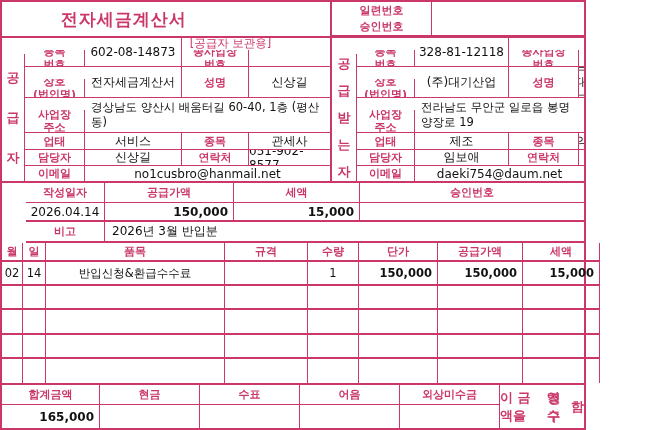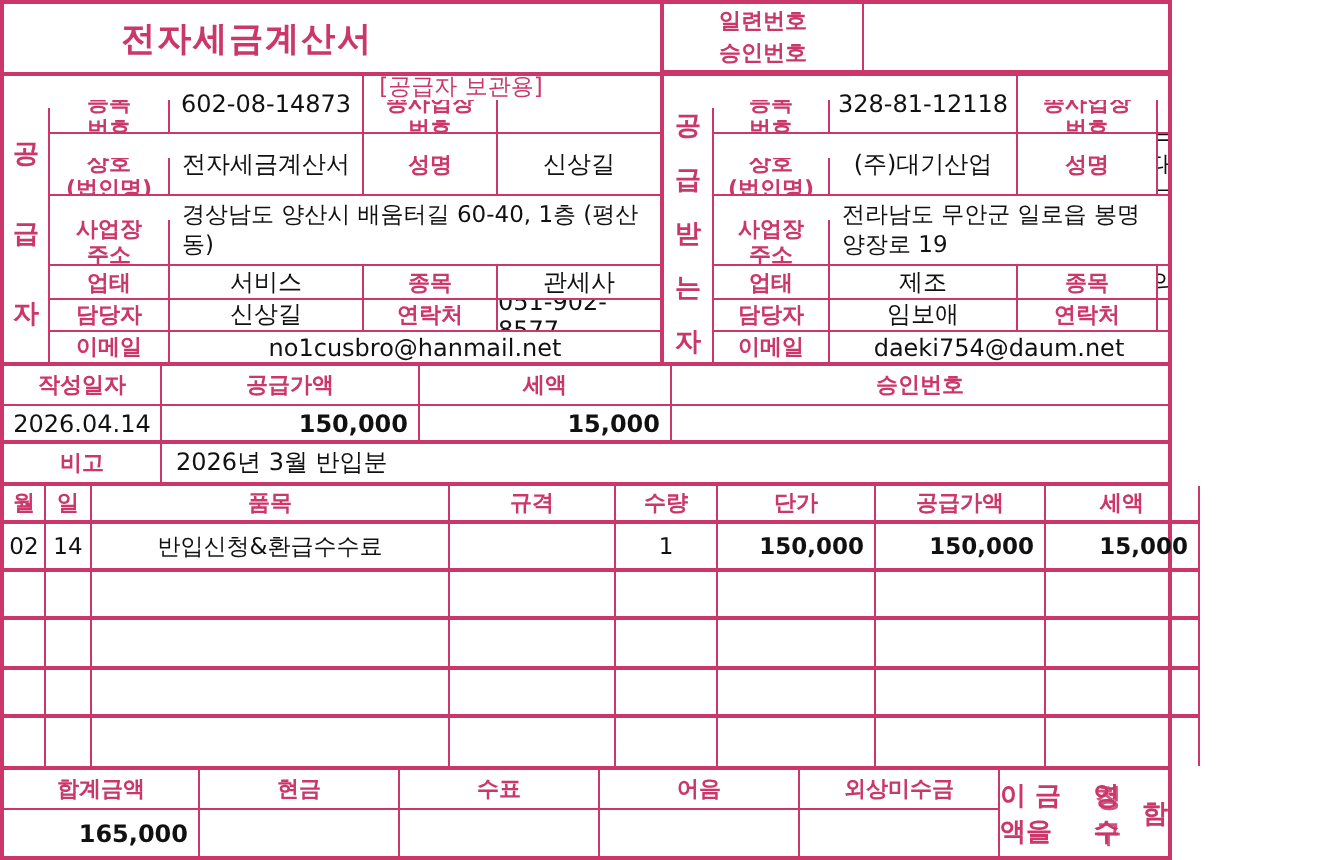--- a/index.html
+++ b/index.html
@@ -44,21 +44,21 @@
     display:flex; align-items:center; justify-content:center;
     color:var(--acc); font-weight:bold; font-size:13px;
     word-break:break-all; text-align:center; padding:2px 4px;margin-top:16px; }
   .v3 { line-height:40px; }
   .v5 { line-height:27px; }
   .span3 { grid-column:span 3; }
   .addr { line-height:1.3; font-size:11.5px; padding:1px 4px 1px 6px; justify-content:flex-start; text-align:left; }
 
   
   .sec3 { display:grid; height:60px; border-bottom:2px solid var(--acc);
-    grid-template-columns:79px 129px 126px 1fr; grid-template-rows:20px 19px 1fr; }
+    grid-template-columns:79px 129px 126px 1fr; grid-template-rows:20px 19px 1fr;margin-left:24px; }
 
   
   .sec4 { display:grid; height:142px; border-bottom:2px solid var(--acc);
     grid-template-columns:21px 23px 179px 83px 51px 79px 85px 77px 1fr;
     grid-template-rows:19px repeat(5, 1fr); }
   .sec4 .val { font-size:11.5px; }
 
   
   .sec5 { display:grid; height:43px;
     grid-template-columns:98px 100px 100px 100px 100px 1fr; grid-template-rows:20px 1fr; }

